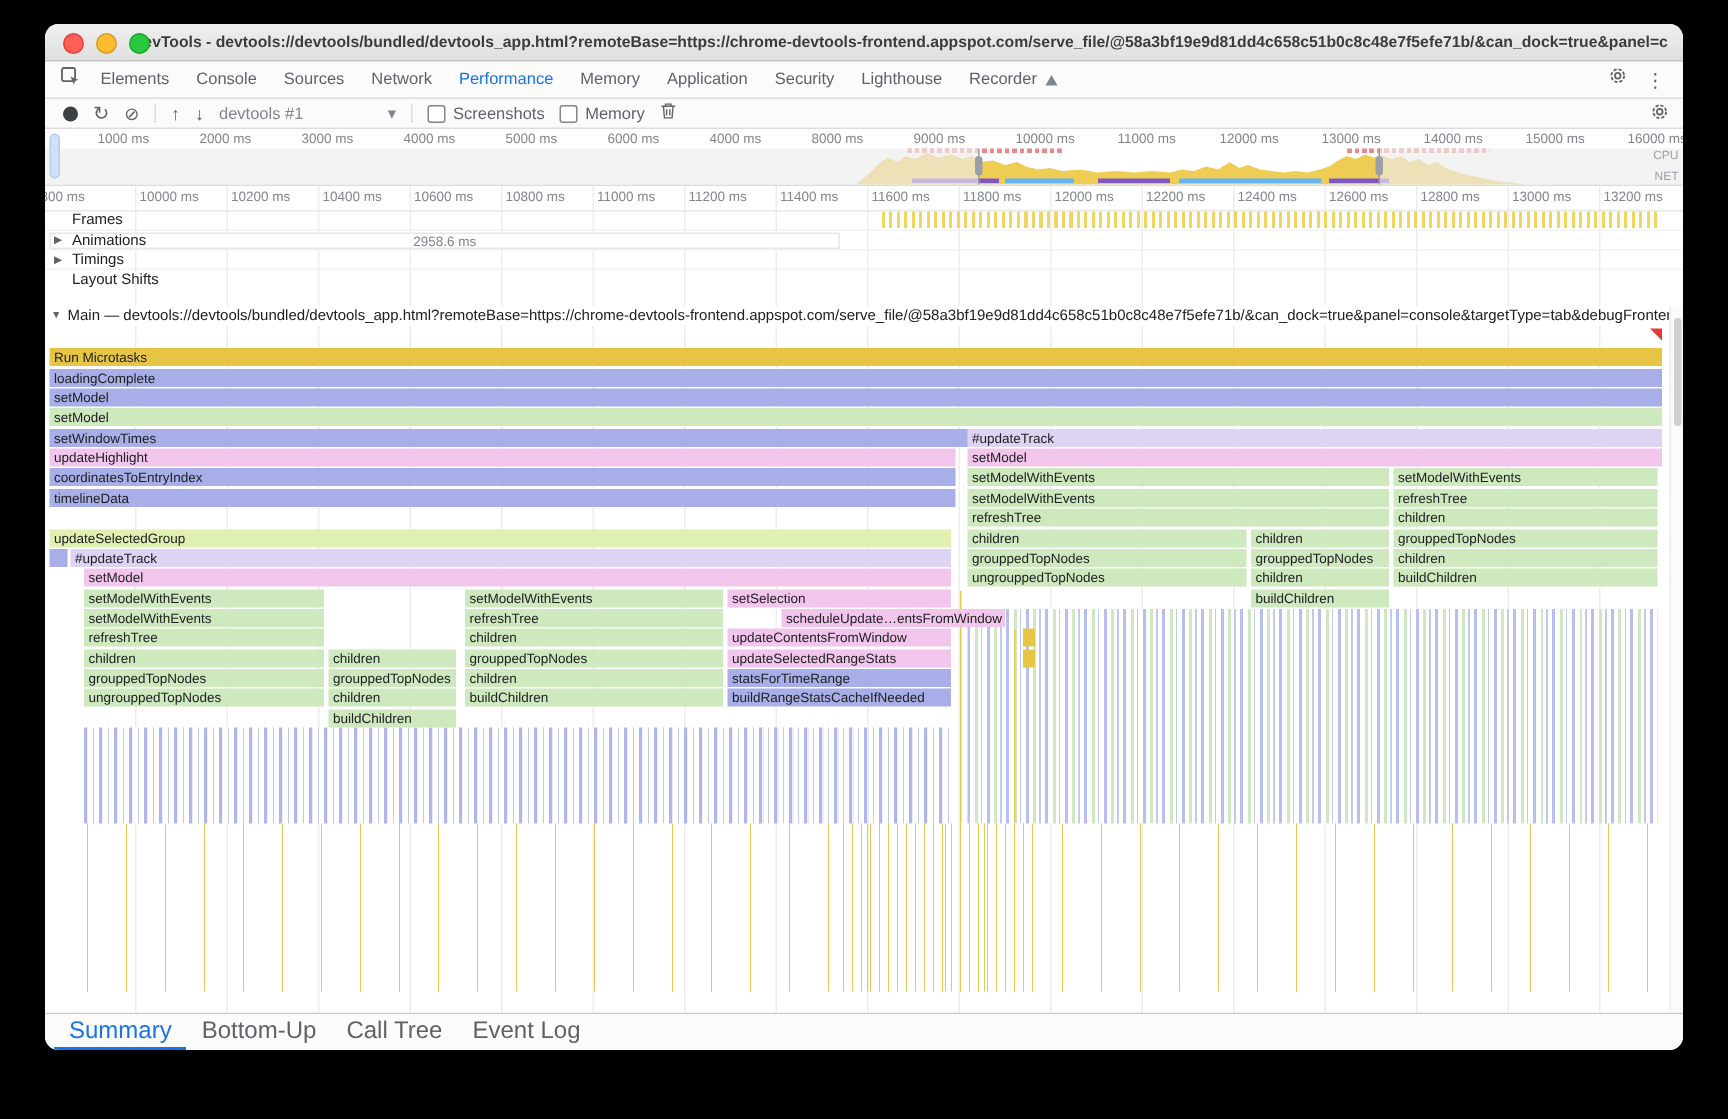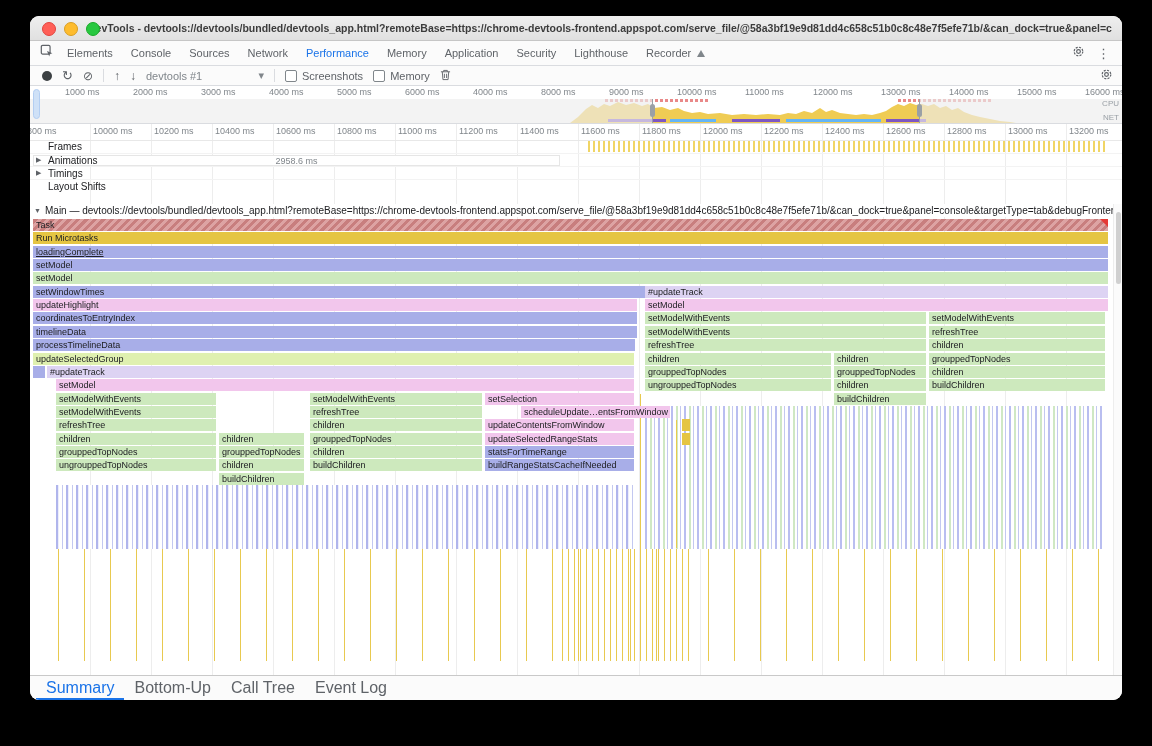--- a/index.html
+++ b/index.html
@@ -301,36 +301,34 @@
     </div>
 
     <div class="dense-l"></div>
     <div class="dense-r"></div>
     <div class="ylines"></div>
     <div class="ycluster"></div>
     <div class="ytick" style="left:610px;top:270px;height:155px;"></div>
     <div class="ytick" style="left:646px;top:296px;height:128px;"></div>
 
     <div class="bars">
-        <div class="bar c-task" style="left: 3px; top: 95px; width: 1075px;">Task</div>
         <div class="bar c-mic" style="left: 3px; top: 108.35px; width: 1075px;">Run Microtasks</div>
-        <div class="bar c-lav" style="left: 3px; top: 121.7px; width: 1075px; text-decoration: underline;">loadingComplete</div>
+        <div class="bar c-lav" style="left: 3px; top: 121.7px; width: 1075px;">loadingComplete</div>
         <div class="bar c-lav" style="left: 3px; top: 135.05px; width: 1075px;">setModel</div>
         <div class="bar c-grn" style="left: 3px; top: 148.4px; width: 1075px;">setModel</div>
         <div class="bar c-lav" style="left: 3px; top: 161.75px; width: 664px;">setWindowTimes</div>
         <div class="bar c-pur" style="left: 615px; top: 161.75px; width: 463px;">#updateTrack</div>
         <div class="bar c-pnk" style="left: 3px; top: 175.1px; width: 604px;">updateHighlight</div>
         <div class="bar c-pnk" style="left: 615px; top: 175.1px; width: 463px;">setModel</div>
         <div class="bar c-lav" style="left: 3px; top: 188.45px; width: 604px;">coordinatesToEntryIndex</div>
         <div class="bar c-grn" style="left: 615px; top: 188.45px; width: 281px;">setModelWithEvents</div>
         <div class="bar c-grn" style="left: 899px; top: 188.45px; width: 176px;">setModelWithEvents</div>
         <div class="bar c-lav" style="left: 3px; top: 201.8px; width: 604px;">timelineData</div>
         <div class="bar c-grn" style="left: 615px; top: 201.8px; width: 281px;">setModelWithEvents</div>
         <div class="bar c-grn" style="left: 899px; top: 201.8px; width: 176px;">refreshTree</div>
-        <div class="bar c-lav" style="left: 3px; top: 215.15px; width: 602px;">processTimelineData</div>
         <div class="bar c-grn" style="left: 615px; top: 215.15px; width: 281px;">refreshTree</div>
         <div class="bar c-grn" style="left: 899px; top: 215.15px; width: 176px;">children</div>
         <div class="bar c-ygn" style="left: 3px; top: 228.5px; width: 601px;">updateSelectedGroup</div>
         <div class="bar c-grn" style="left: 615px; top: 228.5px; width: 186px;">children</div>
         <div class="bar c-grn" style="left: 804px; top: 228.5px; width: 92px;">children</div>
         <div class="bar c-grn" style="left: 899px; top: 228.5px; width: 176px;">grouppedTopNodes</div>
         <div class="bar c-lav" style="left: 3px; top: 241.85px; width: 12px;"></div>
         <div class="bar c-pur" style="left: 17px; top: 241.85px; width: 587px;">#updateTrack</div>
         <div class="bar c-grn" style="left: 615px; top: 241.85px; width: 186px;">grouppedTopNodes</div>
         <div class="bar c-grn" style="left: 804px; top: 241.85px; width: 92px;">grouppedTopNodes</div>

